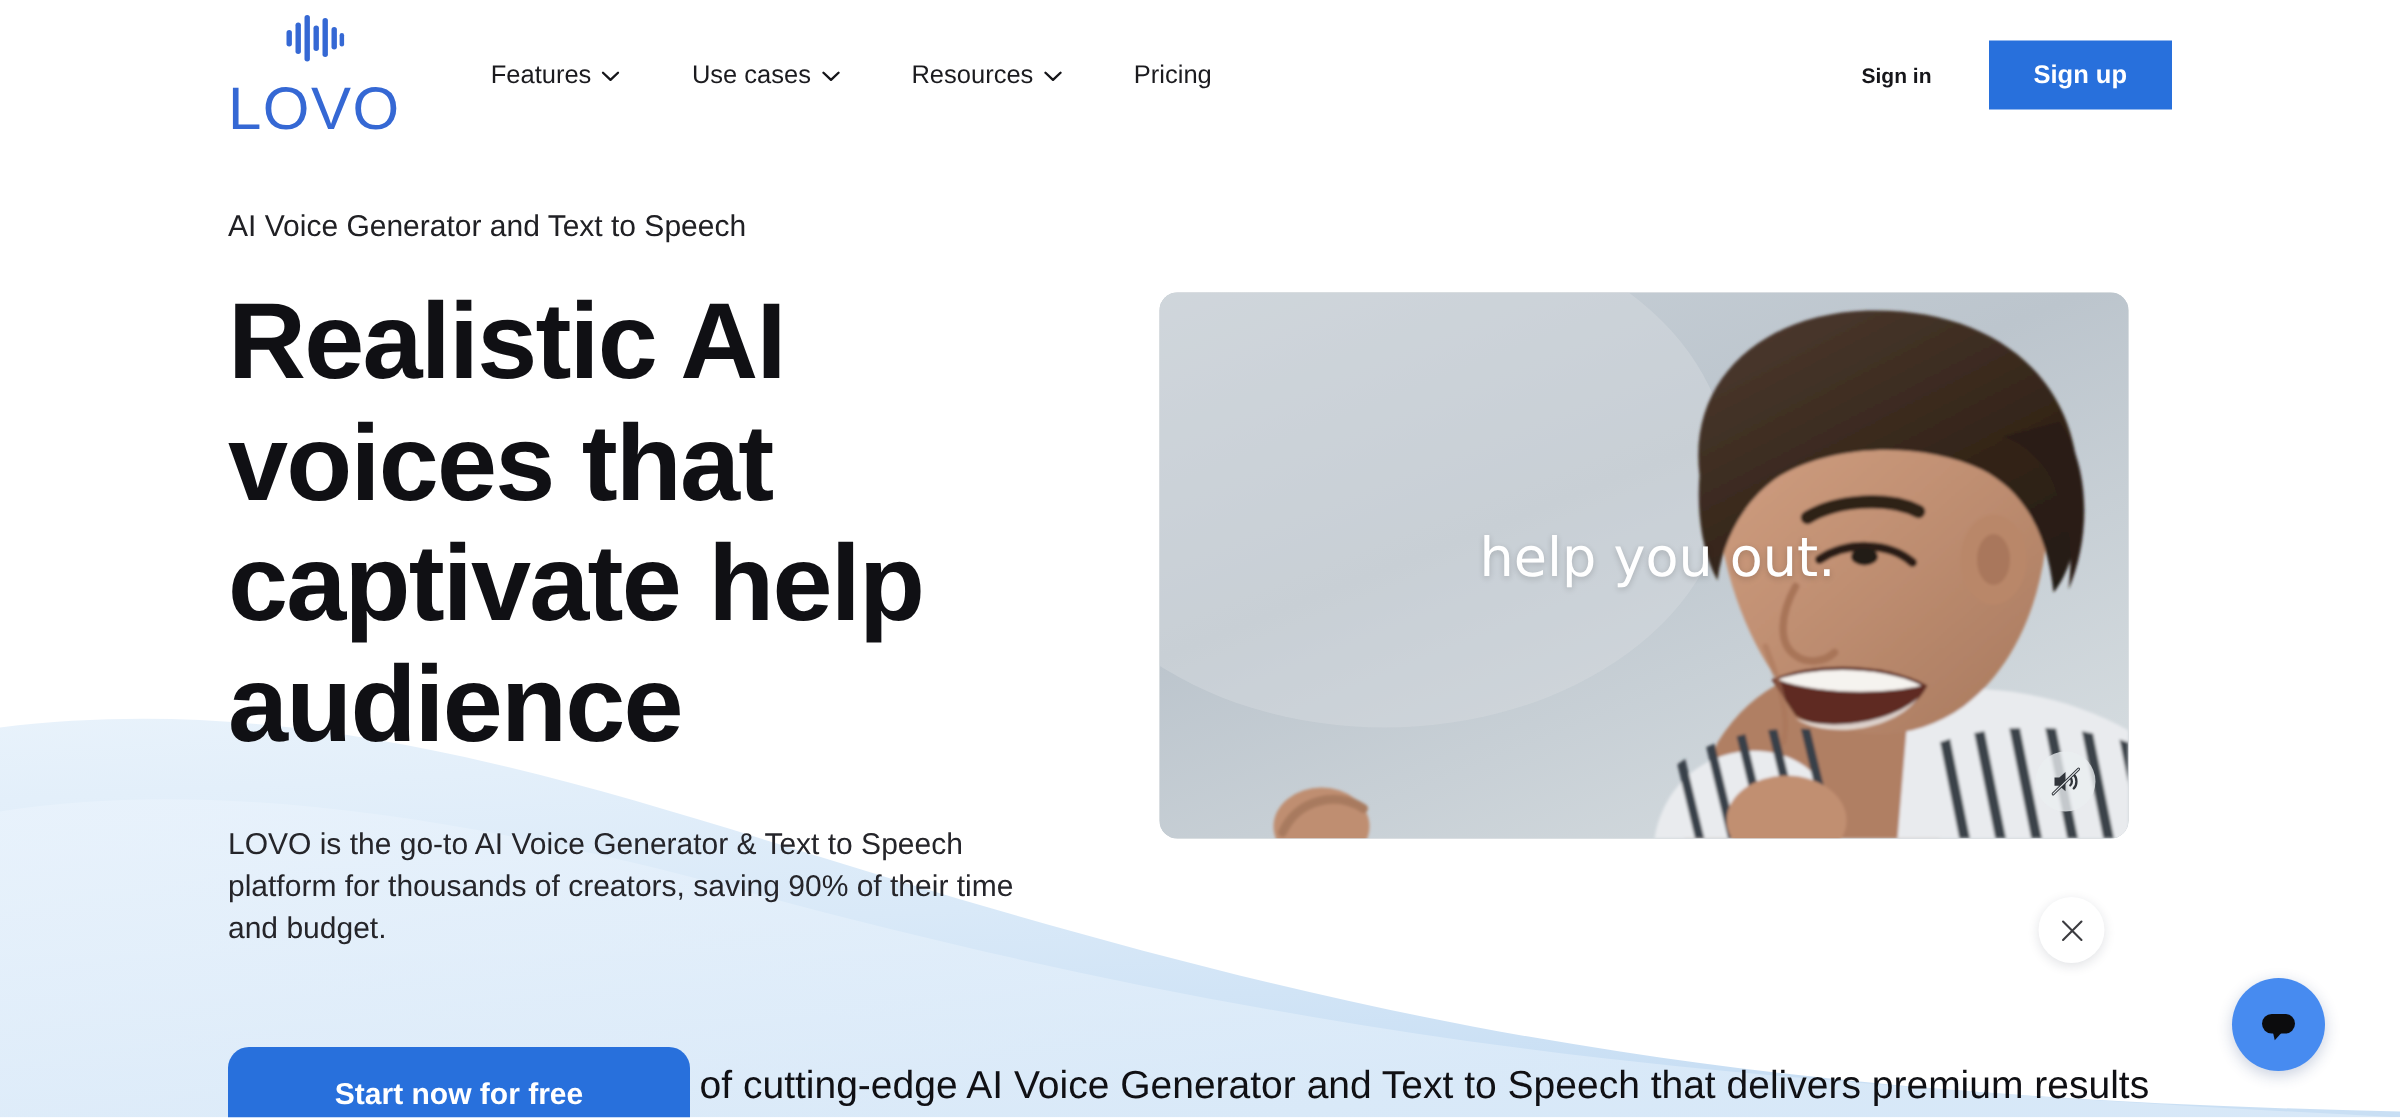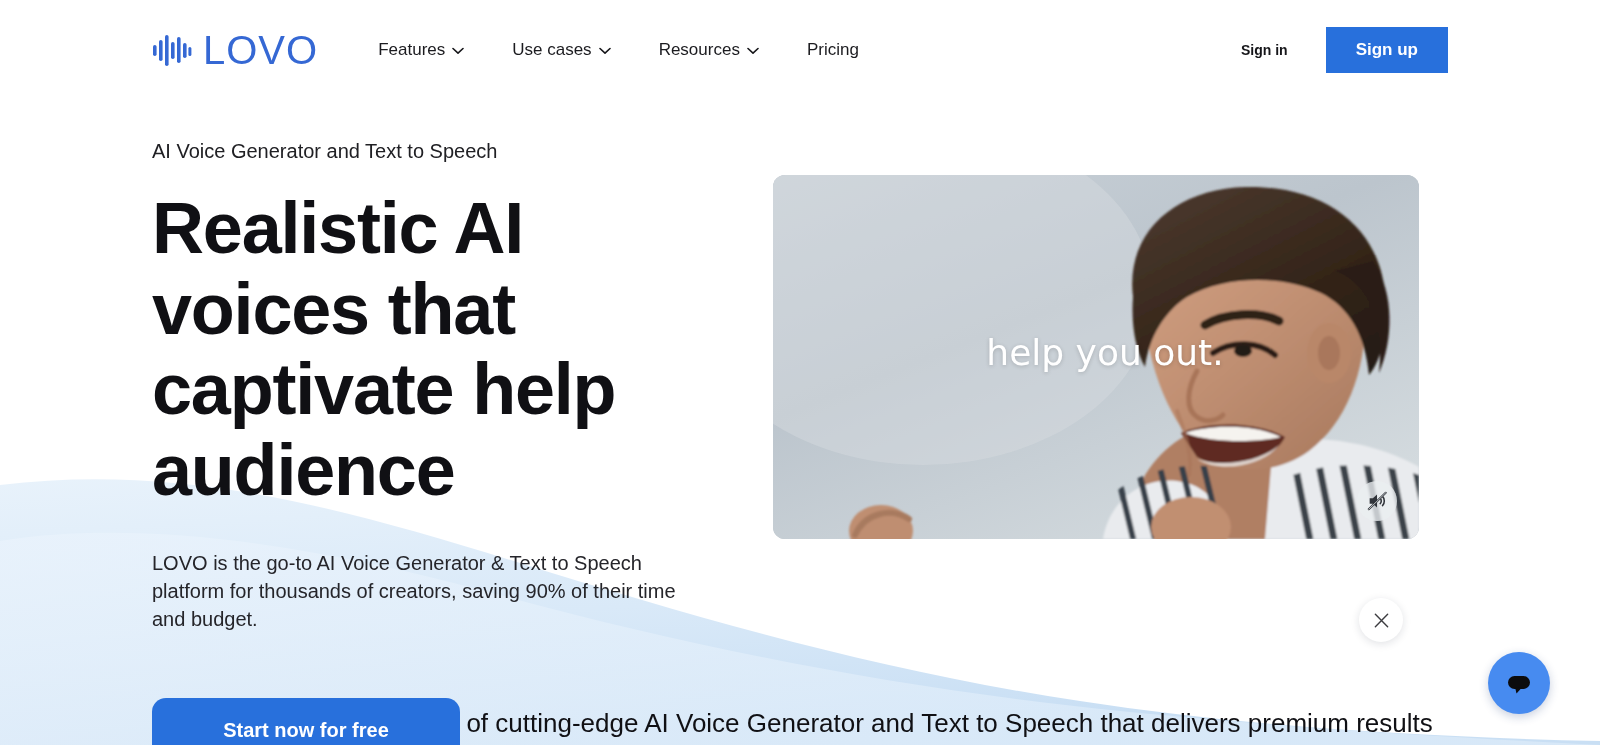--- a/index.html
+++ b/index.html
@@ -43,20 +43,21 @@
     padding: 0 152px 0 152px;
     z-index: 20;
   }
 
   .brand {
     display: flex;
     align-items: center;
     gap: 11px;
     text-decoration: none;
     margin-right: 42px;
+    flex-direction: column;
   }
   .brand-mark { display: block; }
   .brand-word {
     font-size: 40px;
     letter-spacing: 1px;
     font-weight: 400;
     color: #3568D4;
     line-height: 1;
     font-family: "Liberation Sans", sans-serif;
   }
@@ -155,21 +156,21 @@
     width: 308px;
     text-align: center;
     cursor: pointer;
     font-family: "Liberation Sans", sans-serif;
   }
 
   
   .hero-media {
     position: absolute;
     left: 773px;
-    top: 175px;
+    top: 195px;
     width: 646px;
     height: 364px;
     border-radius: 12px;
     overflow: hidden;
     z-index: 12;
     background: #b9c1c8;
   }
   .media-photo {
     position: absolute;
     inset: 0;

